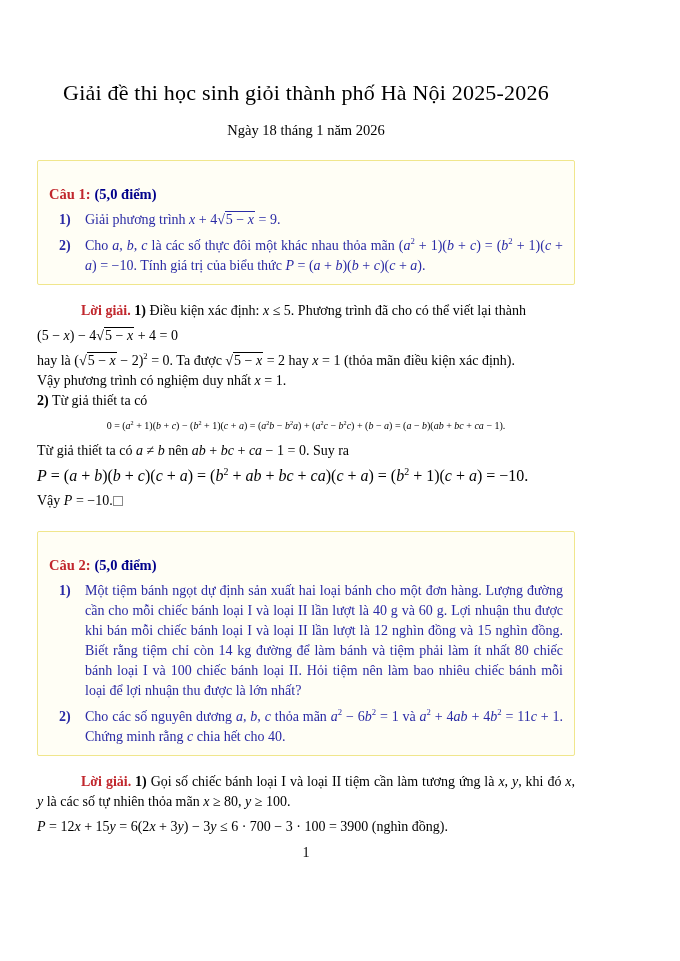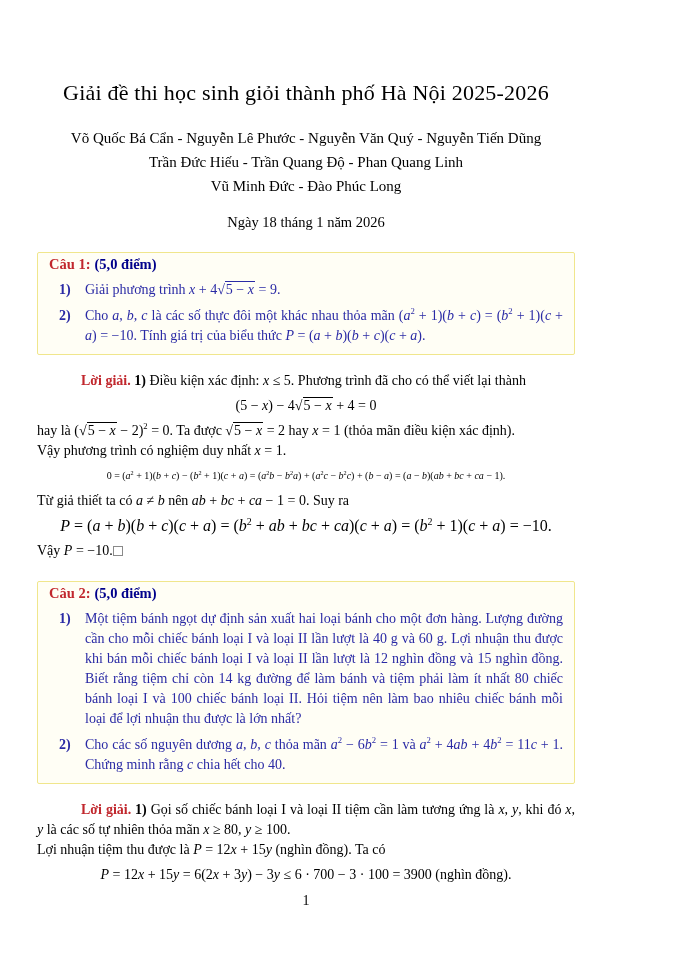--- a/index.html
+++ b/index.html
@@ -32,42 +32,42 @@
     text-align: center;
     font-size: 14.5px;
     line-height: 20px;
   }
 
   .problem-box {
     margin-top: 20px;
     border: 1px solid #f0e68c;
     background: #fffef5;
     border-radius: 2px;
-    padding: 2px 11px 8px 11px;
+    padding: 24px 11px 8px 11px;
   }
   .box-header { font-weight: bold; font-size: 14.5px; line-height: 19px; }
   .q-label  { color: #c1272d; }
   .q-points { color: #00008b; margin-left: 4px; }
 
   .q-item {
     display: flex;
     margin: 6px 0 0 10px;
     color: #2a2aa5;
     line-height: 20px;
   }
   .q-num  { font-weight: bold; flex: 0 0 24px; text-align: left; }
   .q-text { flex: 1; text-align: justify; padding-left: 2px; }
 
   .solution { margin-top: 16px; line-height: 20px; }
   .solution-2 { margin-top: 16px; }
   .sol-label { color: #c1272d; font-weight: bold; margin-left: 44px; }
   .sol-p, .sol-line { margin: 0; text-align: justify; }
 
   .eq {
-    text-align: center;
+    text-align: left;
     margin: 5px 0;
     white-space: nowrap;
     line-height: 20px;
   }
   .eq-left {
     text-align: center;
     margin: 5px 0;
     white-space: nowrap;
     font-size: 10px;
     line-height: 20px;
@@ -96,25 +96,20 @@
     font-size: 14px;
   }
 </style>
 </head>
 <body>
 
 <div class="page">
 
   <h1 class="title">Giải đề thi học sinh giỏi thành phố Hà Nội 2025-2026</h1>
 
-  <div class="authors">
-    <div>Võ Quốc Bá Cẩn - Nguyễn Lê Phước - Nguyễn Văn Quý - Nguyễn Tiến Dũng</div>
-    <div>Trần Đức Hiếu - Trần Quang Độ - Phan Quang Linh</div>
-    <div>Vũ Minh Đức - Đào Phúc Long</div>
-  </div>
 
   <div class="date">Ngày 18 tháng 1 năm 2026</div>
 
   <section class="problem-box">
     <div class="box-header">
       <span class="q-label">Câu 1:</span><span class="q-points">(5,0 điểm)</span>
     </div>
     <div class="q-item">
       <span class="q-num">1)</span>
       <span class="q-text">Giải phương trình <i>x</i> + 4√<span class="rad">5 − <i>x</i></span> = 9.</span>
@@ -123,20 +118,21 @@
       <span class="q-num">2)</span>
       <span class="q-text">Cho <i>a</i>, <i>b</i>, <i>c</i> là các số thực đôi một khác nhau thỏa mãn (<i>a</i><sup>2</sup> + 1)(<i>b</i> + <i>c</i>) = (<i>b</i><sup>2</sup> + 1)(<i>c</i> + <i>a</i>) = −10. Tính giá trị của biểu thức <i>P</i> = (<i>a</i> + <i>b</i>)(<i>b</i> + <i>c</i>)(<i>c</i> + <i>a</i>).</span>
     </div>
   </section>
 
   <section class="solution">
     <p class="sol-p"><span class="sol-label">Lời giải.</span> <span><b>1)</b> Điều kiện xác định: <i>x</i> ≤ 5. Phương trình đã cho có thể viết lại thành</span></p>
     <div class="eq">(5 − <i>x</i>) − 4√<span class="rad">5 − <i>x</i></span> + 4 = 0</div>
     <div class="sol-line">hay là (√<span class="rad">5 − <i>x</i></span> − 2)<sup>2</sup> = 0. Ta được √<span class="rad">5 − <i>x</i></span> = 2 hay <i>x</i> = 1 (thỏa mãn điều kiện xác định).</div>
     <div class="sol-line">Vậy phương trình có nghiệm duy nhất <i>x</i> = 1.</div>
+    <div class="sol-line"><b>2)</b> Từ giả thiết ta có</div>
     <div class="eq-left">0 = (<i>a</i><sup>2</sup> + 1)(<i>b</i> + <i>c</i>) − (<i>b</i><sup>2</sup> + 1)(<i>c</i> + <i>a</i>) = (<i>a</i><sup>2</sup><i>b</i> − <i>b</i><sup>2</sup><i>a</i>) + (<i>a</i><sup>2</sup><i>c</i> − <i>b</i><sup>2</sup><i>c</i>) + (<i>b</i> − <i>a</i>) = (<i>a</i> − <i>b</i>)(<i>ab</i> + <i>bc</i> + <i>ca</i> − 1).</div>
     <div class="sol-line">Từ giả thiết ta có <i>a</i> ≠ <i>b</i> nên <i>ab</i> + <i>bc</i> + <i>ca</i> − 1 = 0. Suy ra</div>
     <div class="eq eq-center-sm"><i>P</i> = (<i>a</i> + <i>b</i>)(<i>b</i> + <i>c</i>)(<i>c</i> + <i>a</i>) = (<i>b</i><sup>2</sup> + <i>ab</i> + <i>bc</i> + <i>ca</i>)(<i>c</i> + <i>a</i>) = (<i>b</i><sup>2</sup> + 1)(<i>c</i> + <i>a</i>) = −10.</div>
     <div class="sol-line qed-line">
       <span>Vậy <i>P</i> = −10.</span>
       <span class="qed"></span>
     </div>
   </section>
 
   <section class="problem-box">
@@ -148,19 +144,18 @@
       <span class="q-text">Một tiệm bánh ngọt dự định sản xuất hai loại bánh cho một đơn hàng. Lượng đường cần cho mỗi chiếc bánh loại I và loại II lần lượt là 40 g và 60 g. Lợi nhuận thu được khi bán mỗi chiếc bánh loại I và loại II lần lượt là 12 nghìn đồng và 15 nghìn đồng. Biết rằng tiệm chỉ còn 14 kg đường để làm bánh và tiệm phải làm ít nhất 80 chiếc bánh loại I và 100 chiếc bánh loại II. Hỏi tiệm nên làm bao nhiêu chiếc bánh mỗi loại để lợi nhuận thu được là lớn nhất?</span>
     </div>
     <div class="q-item">
       <span class="q-num">2)</span>
       <span class="q-text">Cho các số nguyên dương <i>a</i>, <i>b</i>, <i>c</i> thỏa mãn <i>a</i><sup>2</sup> − 6<i>b</i><sup>2</sup> = 1 và <i>a</i><sup>2</sup> + 4<i>ab</i> + 4<i>b</i><sup>2</sup> = 11<i>c</i> + 1. Chứng minh rằng <i>c</i> chia hết cho 40.</span>
     </div>
   </section>
 
   <section class="solution solution-2">
     <p class="sol-p"><span class="sol-label">Lời giải.</span> <span><b>1)</b> Gọi số chiếc bánh loại I và loại II tiệm cần làm tương ứng là <i>x</i>, <i>y</i>, khi đó <i>x</i>, <i>y</i> là các số tự nhiên thỏa mãn <i>x</i> ≥ 80, <i>y</i> ≥ 100.</span></p>
-    <div class="sol-line">Lợi nhuận tiệm thu được là <i>P</i> = 12<i>x</i> + 15<i>y</i> (nghìn đồng). Ta có</div>
     <div class="eq"><i>P</i> = 12<i>x</i> + 15<i>y</i> = 6(2<i>x</i> + 3<i>y</i>) − 3<i>y</i> ≤ 6 · 700 − 3 · 100 = 3900 (nghìn đồng).</div>
   </section>
 
   <div class="page-number">1</div>
 
 </div>
 
 </body></html>

